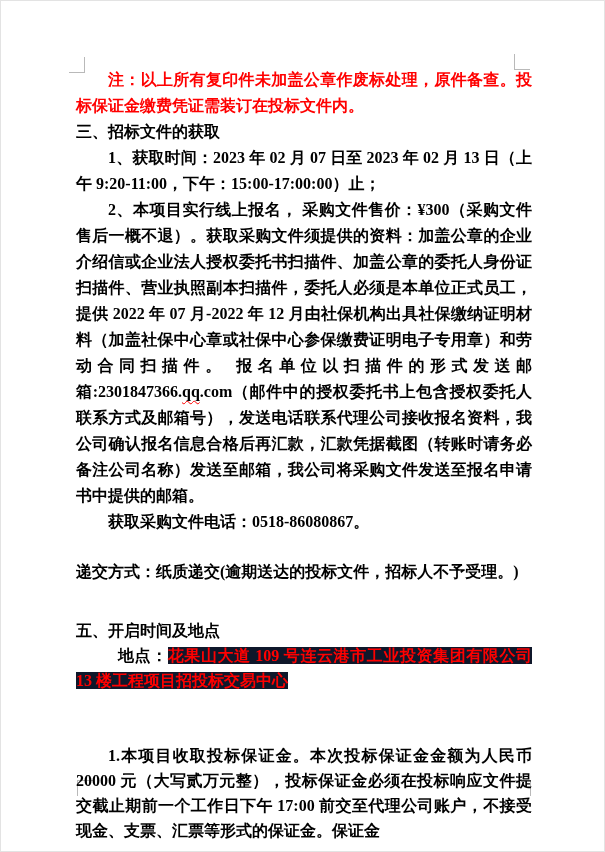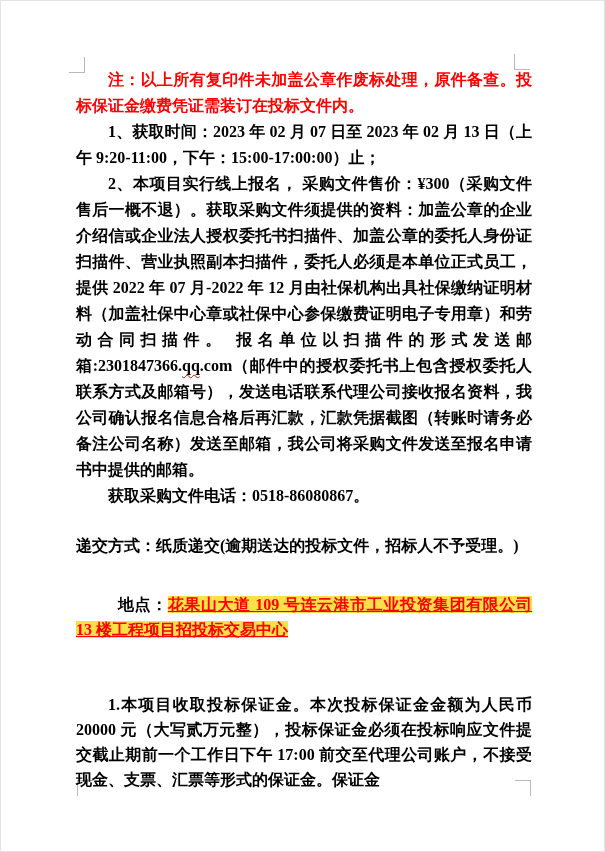--- a/index.html
+++ b/index.html
@@ -39,23 +39,22 @@
   .indent2 { text-indent: 32px; }
   .indent26 { text-indent: 42px; }
   .pad42 { padding-left: 42px; }
   .pad62 { padding-left: 62px; }
   .red-note { color: #ff0000; }
   .heading { font-weight: 700; }
   .gap-s { height: 24px; }
   .gap-m { height: 34px; }
   .gap-l { height: 50px; }
   .hl {
-    background: #fde047;
+    background: #0f172a;
     color: #ff0000;
-    text-decoration: underline;
   }
   .spell-flag {
     text-decoration: underline wavy #ff0000 1px;
     text-underline-offset: 3px;
   }
   
   .crop {
     position: absolute;
     width: 15px;
     height: 15px;
@@ -72,36 +71,38 @@
 
   <div class="crop crop-tl"></div>
   <div class="crop crop-tr"></div>
   <div class="crop crop-bl"></div>
   <div class="crop crop-br"></div>
 
   <div class="content">
 
     <p class="red-note indent2">注：以上所有复印件未加盖公章作废标处理，原件备查。投标保证金缴费凭证需装订在投标文件内。</p>
 
+    <p class="heading">三、招标文件的获取</p>
 
     <p class="indent2">1、获取时间：2023 年 02 月 07 日至 2023 年 02 月 13 日（上午 9:20-11:00，下午：15:00-17:00:00）止；</p>
 
     <p class="indent2"><span>2、本项目实行线上报名， 采购文件售价：¥300（采购文件售后一概不退）。获取采购文件须提供的资料：加盖公章的企业介绍信或企业法人授权委托书扫描件、加盖公章的委托人身份证扫描件、营业执照副本扫描件，委托人必须是本单位正式员工，提供 2022 年 07 月-2022 年 12 月由社保机构出具社保缴纳证明材料（加盖社保中心章或社保中心参保缴费证明电子专用章）和劳动合同扫描件。 报名单位以扫描件的形式发送邮箱:</span><span>2301847366.</span><span class="spell-flag">qq</span><span>.com</span><span>（邮件中的授权委托书上包含授权委托人联系方式及邮箱号），发送电话联系代理公司接收报名资料，我公司确认报名信息合格后再汇款，汇款凭据截图（转账时请务必备注公司名称）发送至邮箱，我公司将采购文件发送至报名申请书中提供的邮箱。</span></p>
 
     <p class="indent2">获取采购文件电话：0518-86080867。</p>
 
     <div class="gap-s"></div>
 
     <div class="tight">
       <p class="pad62 heading">递交方式：纸质递交(逾期送达的投标文件，招标人不予受理。)</p>
     </div>
 
     <div class="gap-m"></div>
 
     <div class="tight">
+      <p class="pad42 heading">五、开启时间及地点</p>
       <p class="indent26"><span>地点：</span><span class="hl">花果山大道 109 号连云港市工业投资集团有限公司 13 楼工程项目招投标交易中心</span></p>
     </div>
 
     <div class="gap-l"></div>
 
     <div class="tight">
       <p class="indent2">1.本项目收取投标保证金。本次投标保证金金额为人民币 20000 元（大写贰万元整），投标保证金必须在投标响应文件提交截止期前一个工作日下午 17:00 前交至代理公司账户，不接受现金、支票、汇票等形式的保证金。保证金</p>
     </div>
 
   </div>

